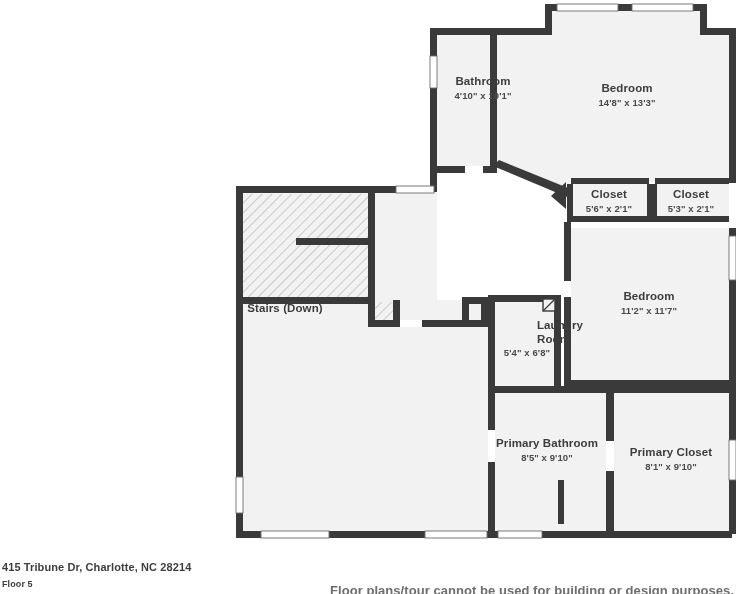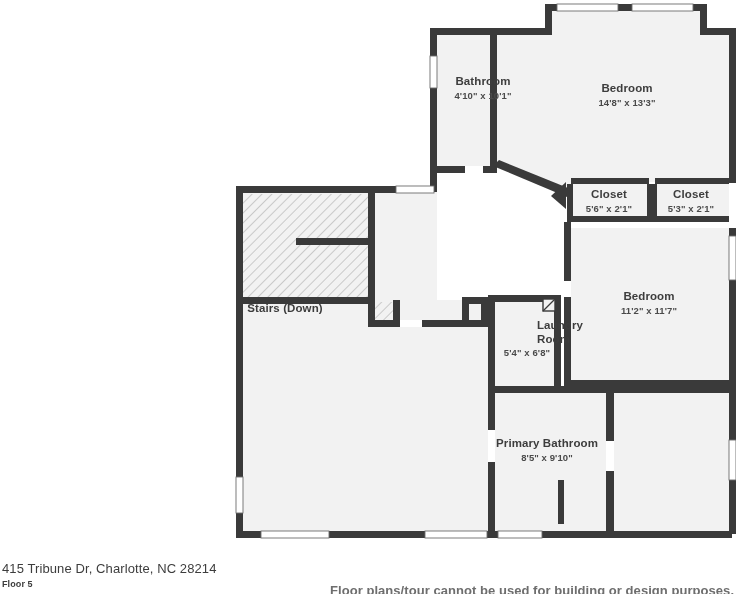--- a/index.html
+++ b/index.html
@@ -53,22 +53,22 @@
     margin-top: 1px;
     letter-spacing: 0.1px;
   }
   .room-label.two-line-name .rl-name {
     line-height: 1.22;
   }
   #footer-address {
     position: absolute;
     left: 2px;
     top: 561px;
-    font-size: 13px;
-    font-weight: normal;
+    font-size: 11px;
+    font-weight: bold;
     color: #3d3d3d;
     letter-spacing: 0.1px;
   }
   #footer-floor {
     position: absolute;
     left: 2px;
     top: 579px;
     font-size: 9px;
     font-weight: bold;
     color: #3d3d3d;
@@ -273,20 +273,24 @@
     <span class="rl-name" style="white-space:normal;padding-left:42px;">Laundry Room</span>
     <span class="rl-dims">5'4" x 6'8"</span>
   </div>
 
 
   <div class="room-label" style="left:547px; top:450px;">
     <span class="rl-name">Primary Bathroom</span>
     <span class="rl-dims">8'5" x 9'10"</span>
   </div>
 
+  <div class="room-label" style="left:671px; top:459px;">
+    <span class="rl-name">Primary Closet</span>
+    <span class="rl-dims">8'1" x 9'10"</span>
+  </div>
 
   <div class="room-label" style="left:285px; top:261px;margin-top:48px;">
     <span class="rl-name">Stairs (Down)</span>
   </div>
 
 </div>
 
 <div id="footer-address">415 Tribune Dr, Charlotte, NC 28214</div>
 <div id="footer-floor">Floor 5</div>
 <div id="footer-disclaimer">Floor plans/tour cannot be used for building or design purposes. Sizes and dimensions are approximate.</div>

